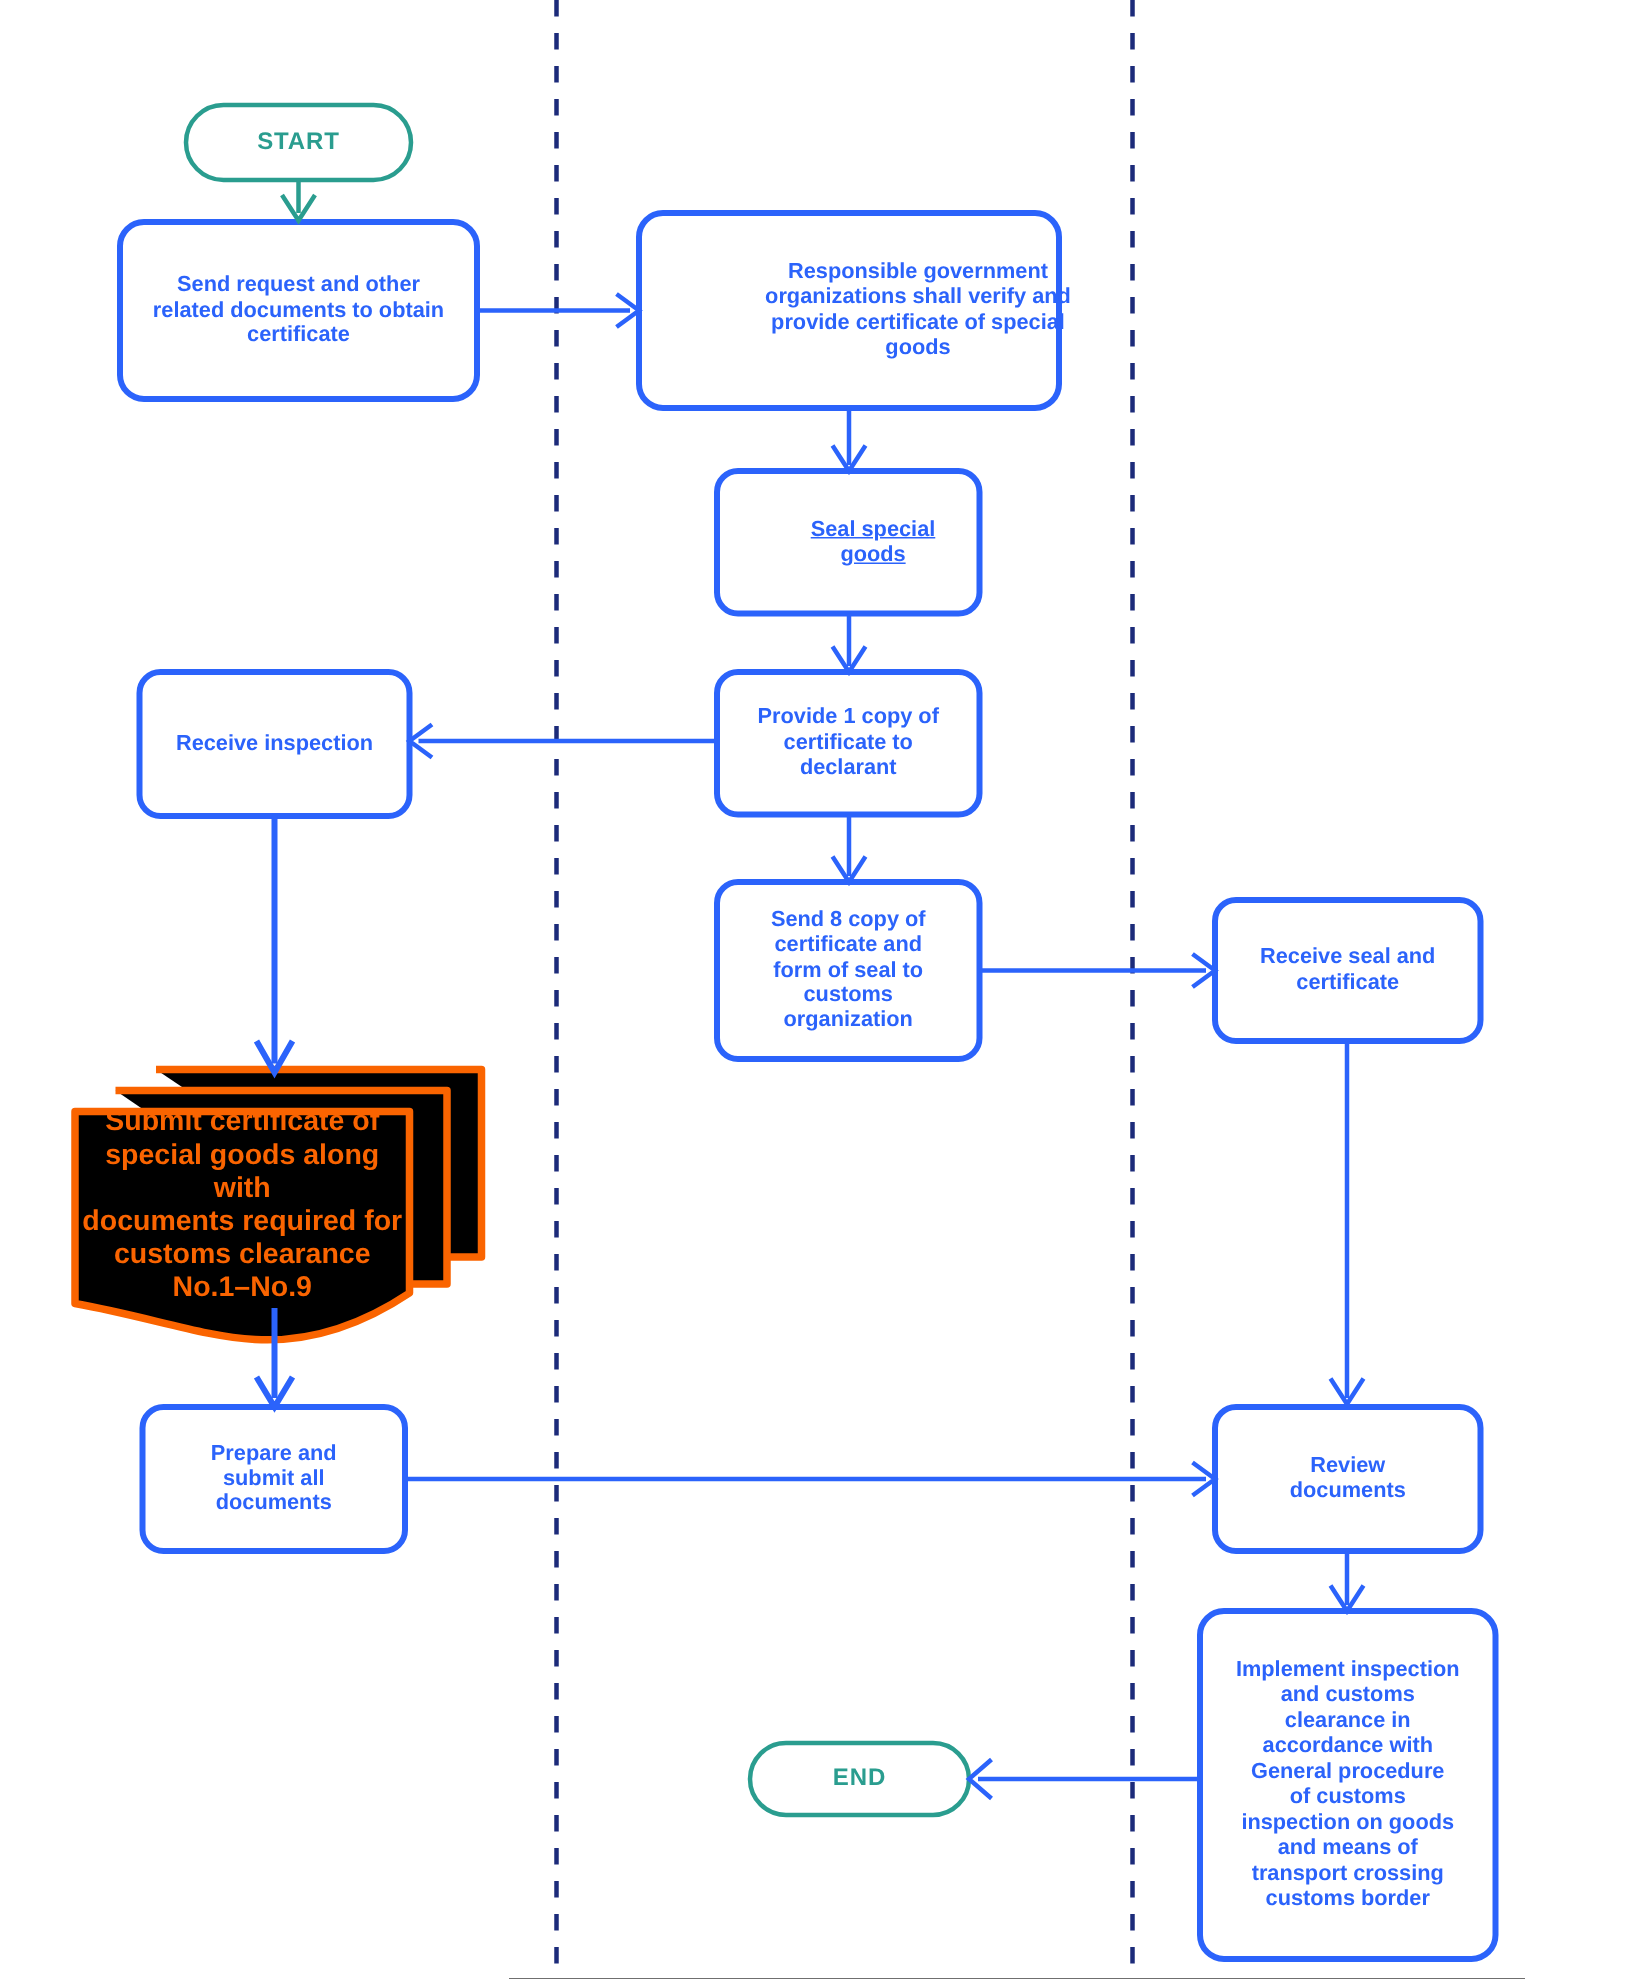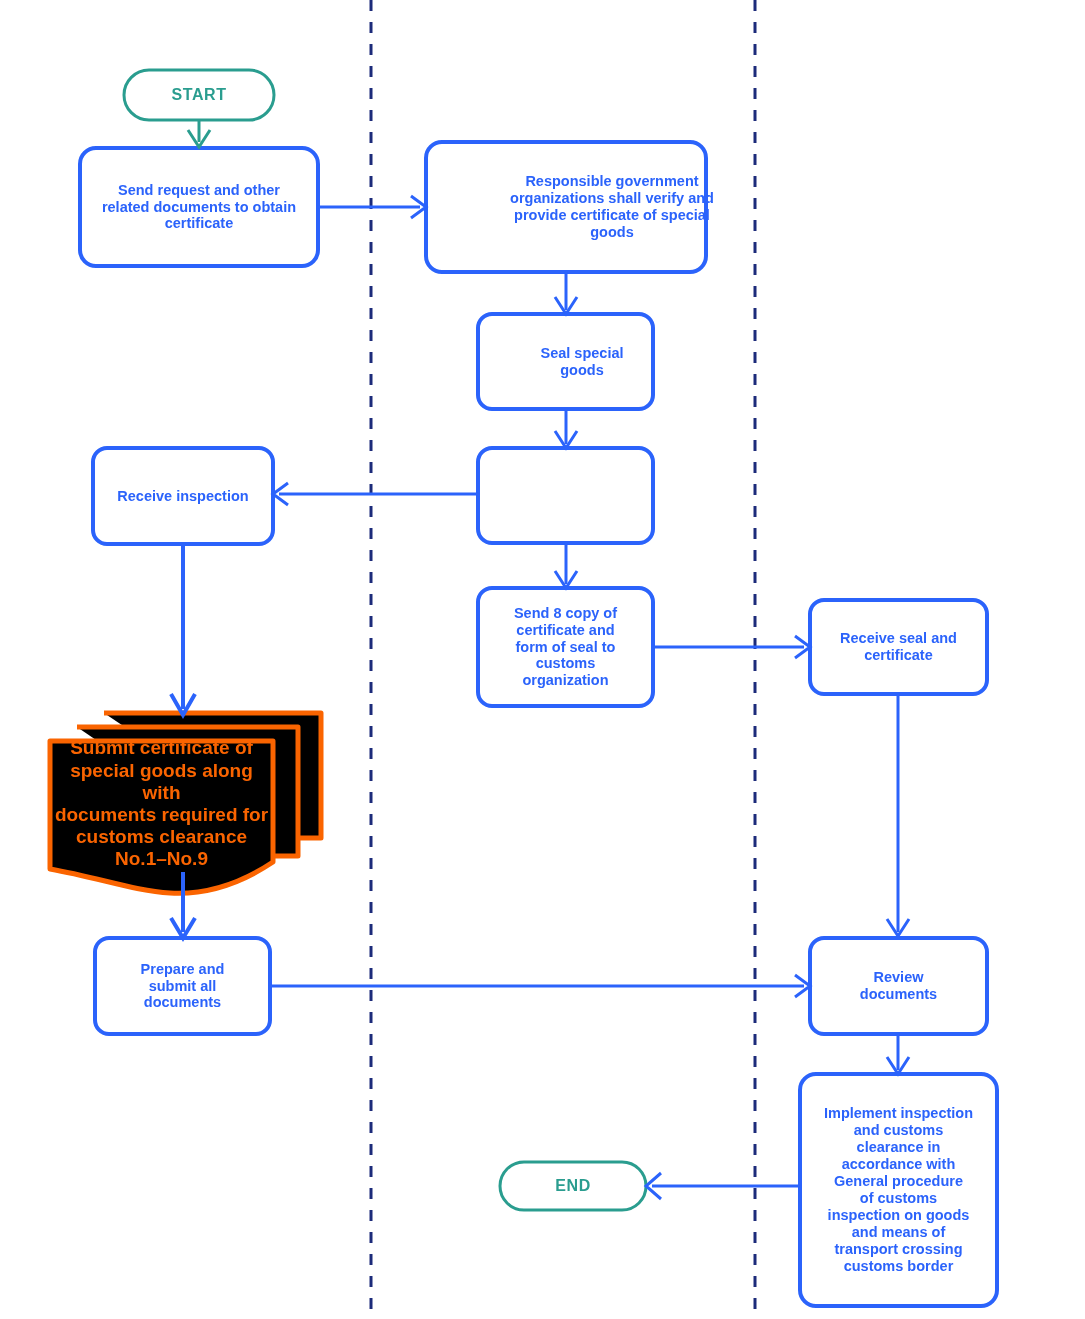--- a/index.html
+++ b/index.html
@@ -151,23 +151,26 @@
 
   <div class="node-label lbl-blue" style="left:82px; top:148px; width:234px; height:118px;">Send request and other
 related documents to obtain
 certificate</div>
 
   <div class="node-label lbl-blue" style="left:428px; top:142px; width:276px; height:130px;margin-left:46px;">Responsible government
 organizations shall verify and
 provide certificate of special
 goods</div>
 
-  <div class="node-label lbl-blue" style="left:480px; top:314px; width:204px; height:95px;">Seal special
+  <div class="node-label lbl-blue" style="left:480px; top:314px; width:204px; height:95px;text-decoration:underline;">Seal special
 goods</div>
 
+  <div class="node-label lbl-blue" style="left:480px; top:448px; width:171px; height:95px;">Provide 1 copy of
+certificate to
+declarant</div>
 
   <div class="node-label lbl-blue" style="left:95px; top:448px; width:176px; height:96px;">Receive inspection</div>
 
   <div class="node-label lbl-blue" style="left:480px; top:588px; width:171px; height:118px;">Send 8 copy of
 certificate and
 form of seal to
 customs
 organization</div>
 
   <div class="node-label lbl-blue" style="left:812px; top:600px; width:173px; height:94px;">Receive seal and

